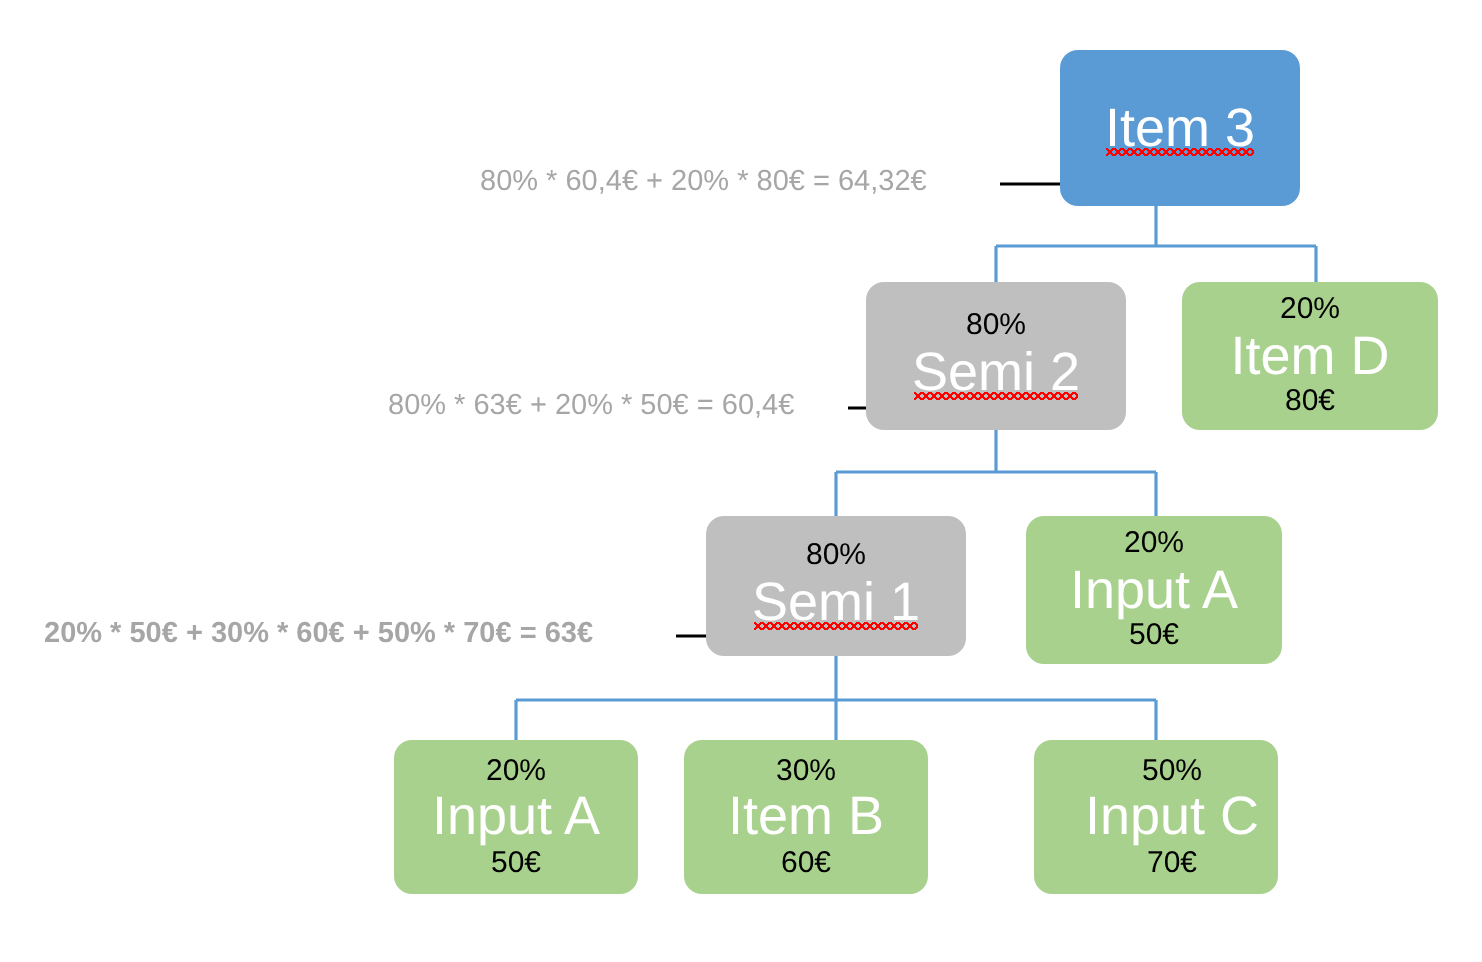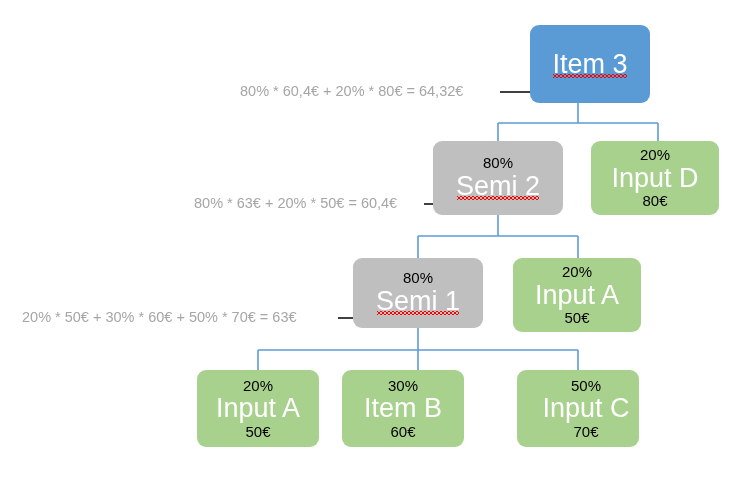--- a/index.html
+++ b/index.html
@@ -124,21 +124,21 @@
     <div class="title squiggle">Item 3</div>
   </div>
 
   <div class="node gray" style="left:433px; top:141px; width:130px; height:74px;">
     <div class="pct">80%</div>
     <div class="title squiggle">Semi 2</div>
   </div>
 
   <div class="node green" style="left:591px; top:141px; width:128px; height:74px;">
     <div class="pct">20%</div>
-    <div class="title">Input D</div>
+    <div class="title">Item D</div>
     <div class="val">80€</div>
   </div>
 
   <div class="node gray" style="left:353px; top:258px; width:130px; height:70px;">
     <div class="pct">80%</div>
     <div class="title squiggle">Semi 1</div>
   </div>
 
   <div class="node green" style="left:513px; top:258px; width:128px; height:74px;">
     <div class="pct">20%</div>
@@ -161,15 +161,15 @@
   <div class="node green" style="left:517px; top:370px; width:122px; height:77px;padding-left:16px;">
     <div class="pct">50%</div>
     <div class="title">Input C</div>
     <div class="val">70€</div>
   </div>
 
   <div class="formula" style="left:240px; top:84px;">80% * 60,4€ + 20% * 80€ = 64,32€</div>
 
   <div class="formula" style="left:194px; top:196px;">80% * 63€ + 20% * 50€ = 60,4€</div>
 
-  <div class="formula" style="left:22px; top:310px;">20% * 50€ + 30% * 60€ + 50% * 70€ = 63€</div>
+  <div class="formula" style="left:22px; top:310px;font-weight:bold;">20% * 50€ + 30% * 60€ + 50% * 70€ = 63€</div>
 
 </div>
 
 </body></html>

